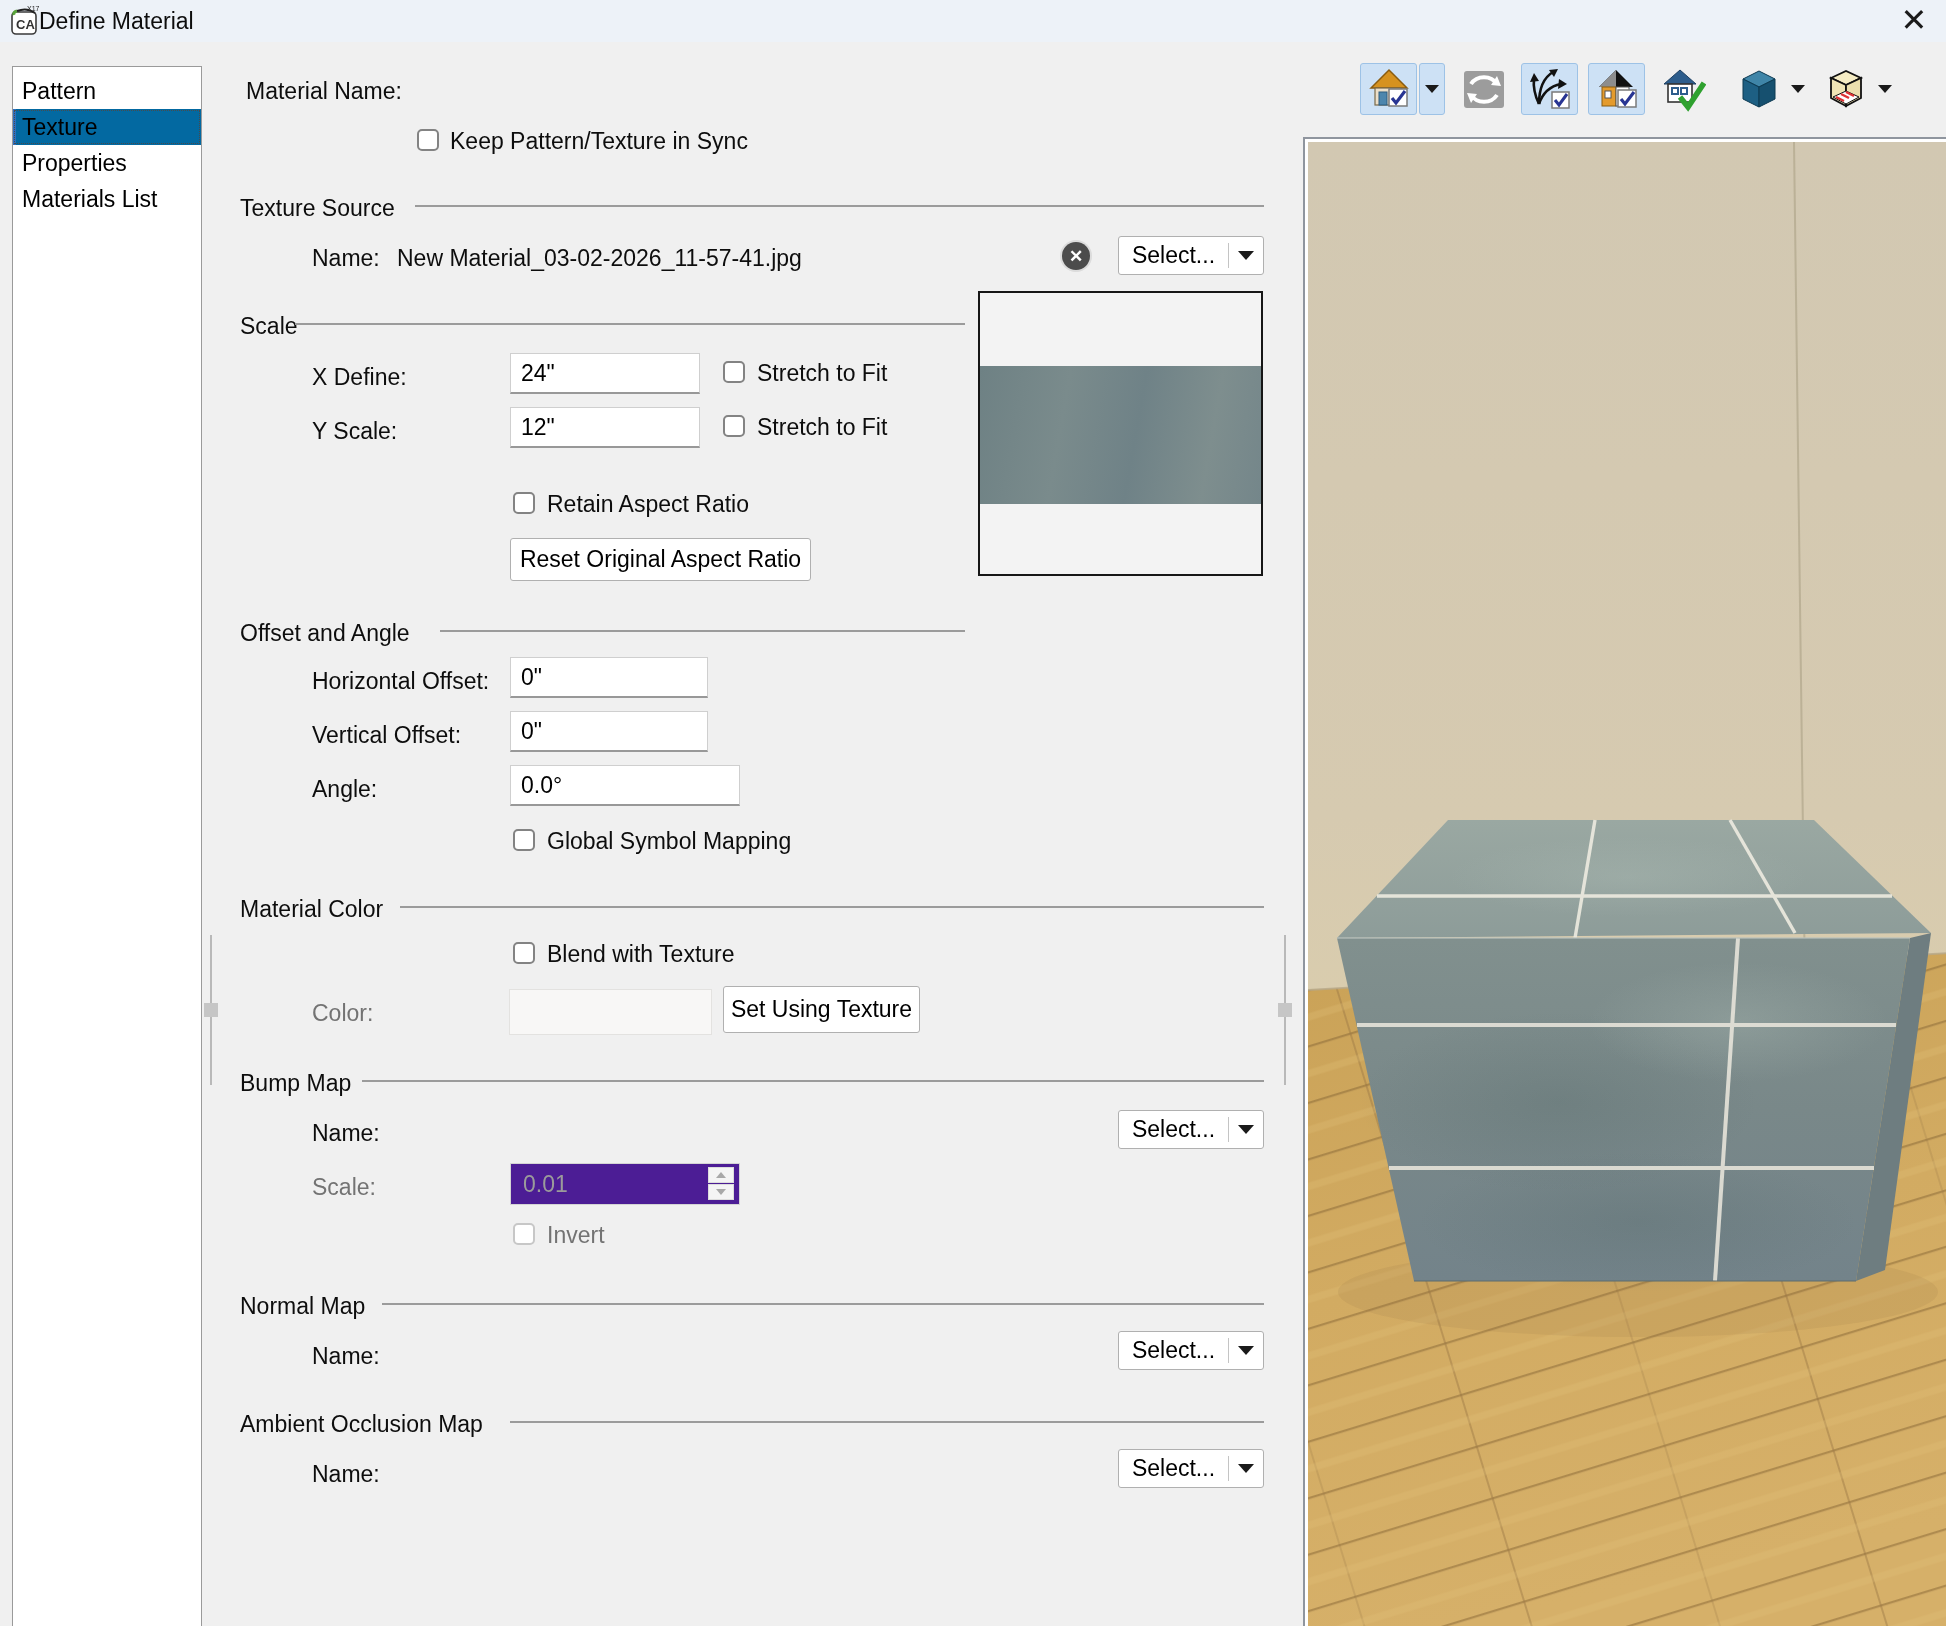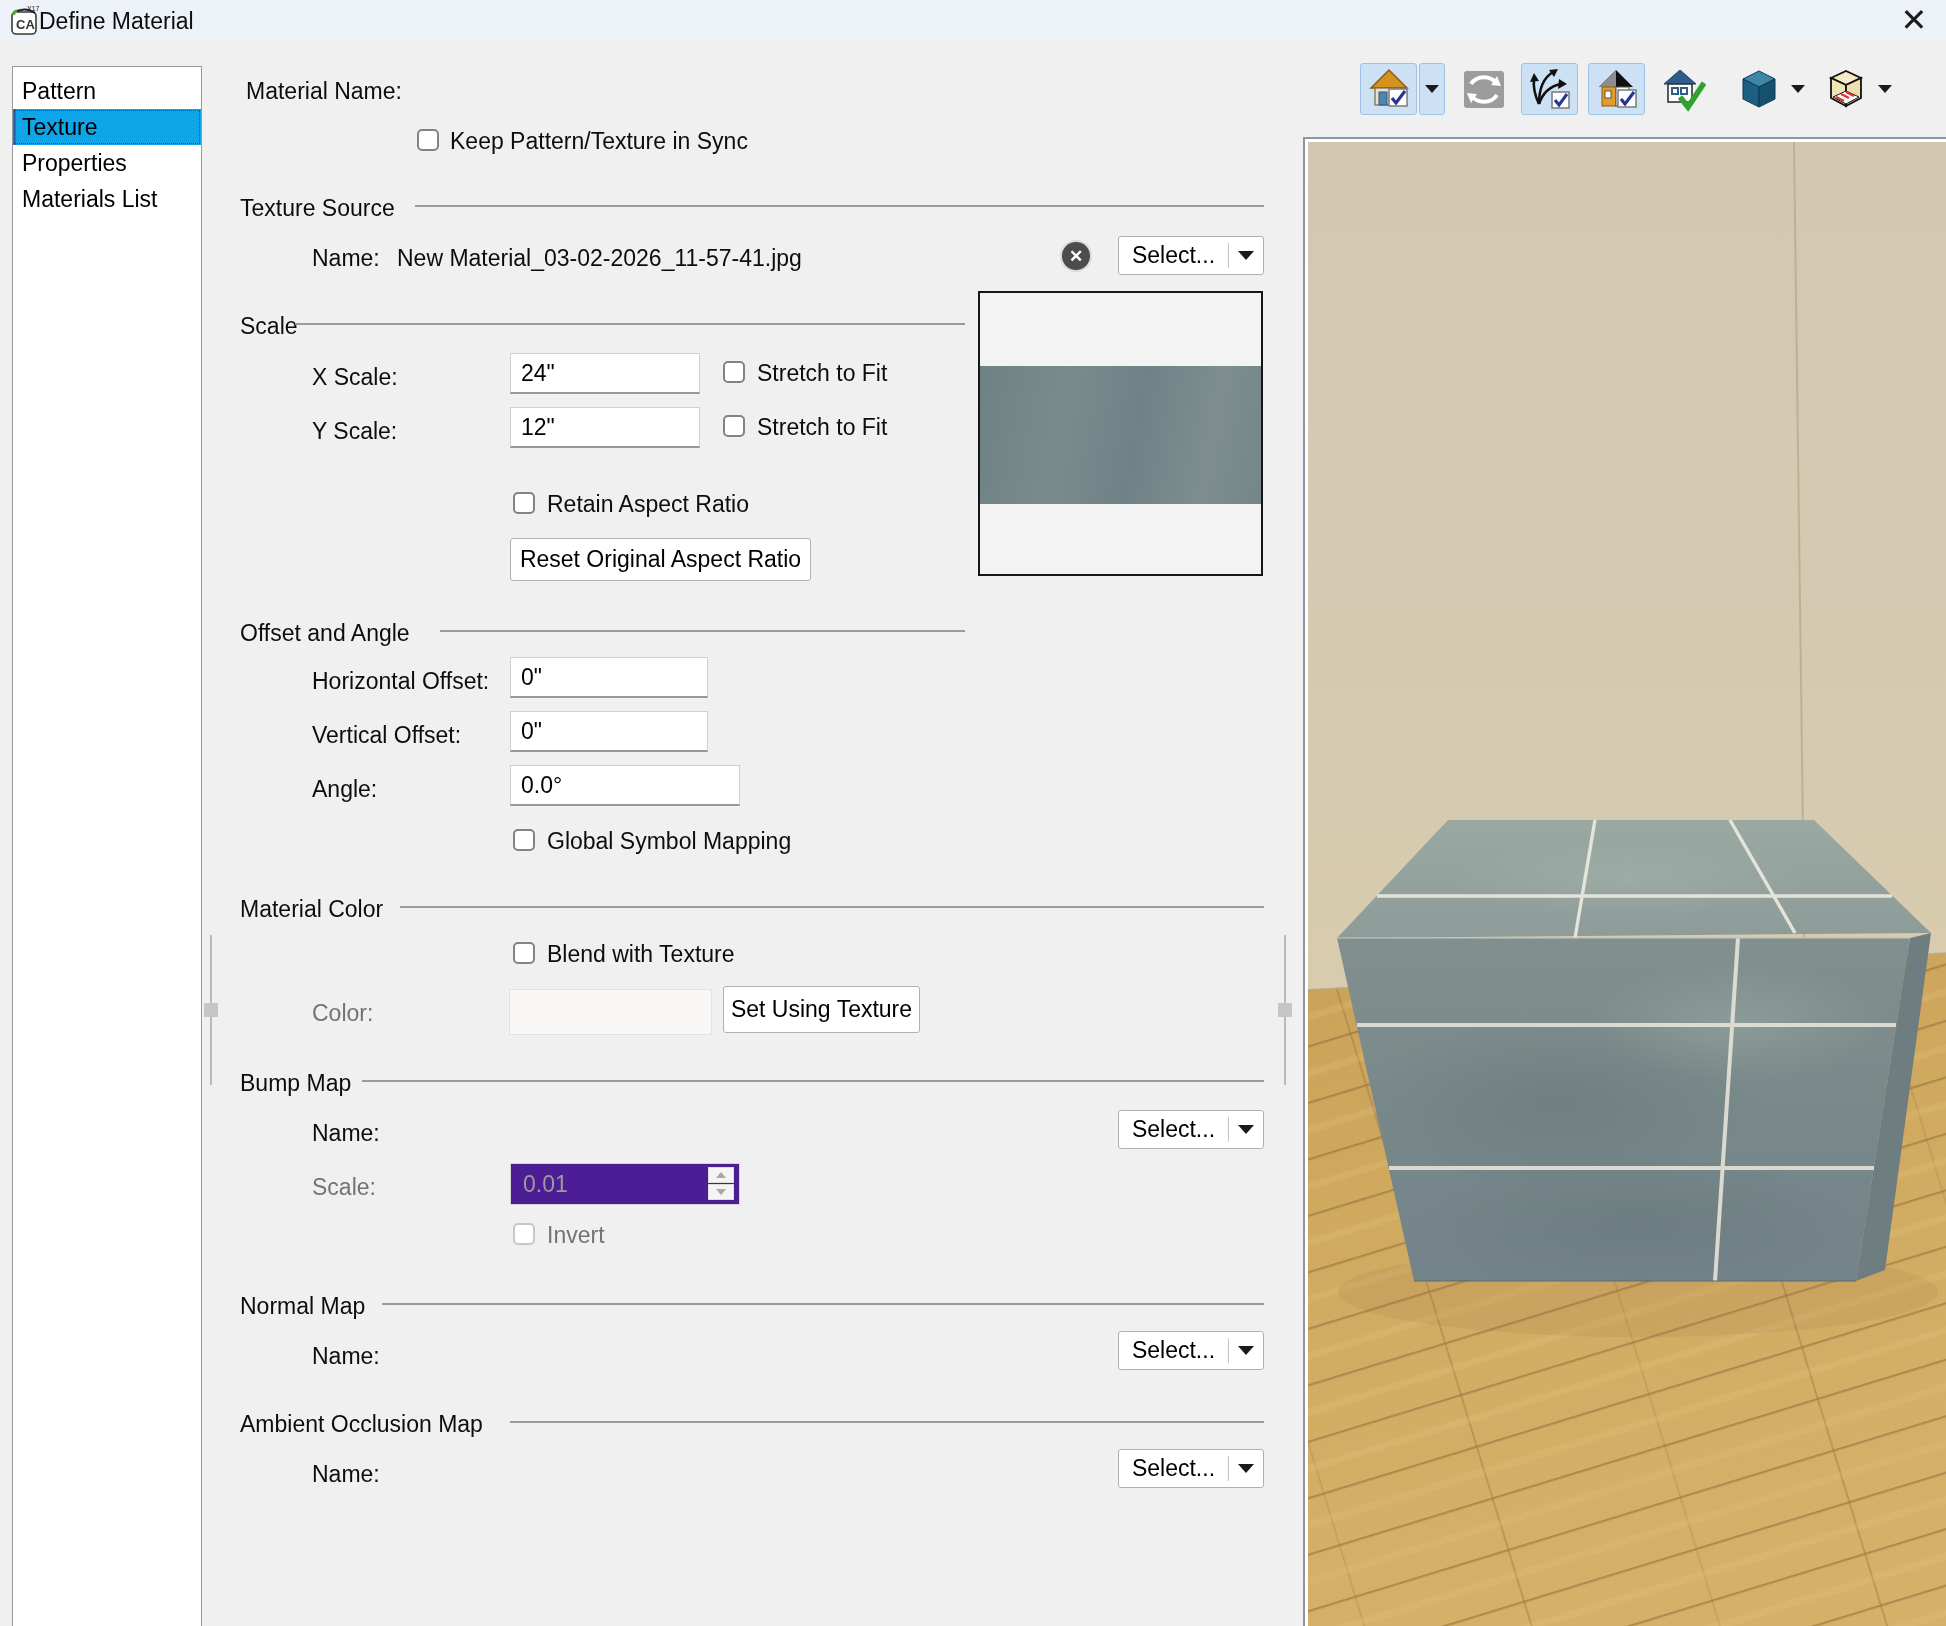--- a/index.html
+++ b/index.html
@@ -9,21 +9,21 @@
   
   .titlebar{position:absolute;left:0;top:0;width:100%;height:42px;background:#edf2f8;
             display:flex;align-items:center;}
   .titlebar .title{font-size:23px;color:#0d0d0d;margin-left:0;}
   .close-x{position:absolute;right:12px;top:0px;width:40px;height:40px;font-size:32px;
            display:flex;align-items:center;justify-content:center;color:#1a1a1a;cursor:default;font-weight:400;}
   
   .sidebar{position:absolute;left:12px;top:66px;width:188px;height:1560px;background:#fff;
            border:1px solid #9a9a9a;}
   .nav-item{height:36px;line-height:36px;padding-left:9px;font-size:23px;color:#000;}
-  .nav-item.sel{background:#0ea5e9;outline:1px dotted #4a4a4a;outline-offset:-2px;
+  .nav-item.sel{background:#0369a1;outline:1px dotted #4a4a4a;outline-offset:-2px;
                 border-left:3px solid #2f6fbe;padding-left:6px;}
   
   .lb{position:absolute;font-size:23px;color:#0d0d0d;white-space:nowrap;}
   .lb.dis{color:#737373;}
   .sec-line{position:absolute;height:2px;background:#9b9b9b;}
   
   .ti{position:absolute;background:#fff;border:1px solid #cfcfcf;border-bottom:2px solid #989898;
       font-family:"Liberation Sans",sans-serif;font-size:23px;color:#000;padding:0 0 0 10px;box-sizing:border-box;}
   .ti.big{border:1px solid #a5a5a5;}
   .cb{position:absolute;width:22px;height:22px;background:#fff;border:2px solid #838383;
@@ -108,21 +108,21 @@
       </span>
   </div>
 
   <div class="texprev">
     <div class="texband"></div>
   </div>
 
   <div class="lb" style="left:240px;top:313px">Scale</div>
   <div class="sec-line" style="left:295px;top:323px;width:670px"></div>
 
-  <div class="lb" style="left:312px;top:364px">X Scale:</div>
+  <div class="lb" style="left:312px;top:364px">X Define:</div>
   <input class="ti" style="left: 510px; top: 353px; width: 190px; height: 41px;" readonly="" value="24&quot;">
   <div class="cb" style="left:723px;top:361px"></div>
   <div class="lb" style="left:757px;top:360px">Stretch to Fit</div>
 
   <div class="lb" style="left:312px;top:418px">Y Scale:</div>
   <input class="ti" style="left: 510px; top: 407px; width: 190px; height: 41px;" readonly="" value="12&quot;">
   <div class="cb" style="left:723px;top:415px"></div>
   <div class="lb" style="left:757px;top:414px">Stretch to Fit</div>
 
   <div class="cb" style="left:513px;top:492px"></div>

